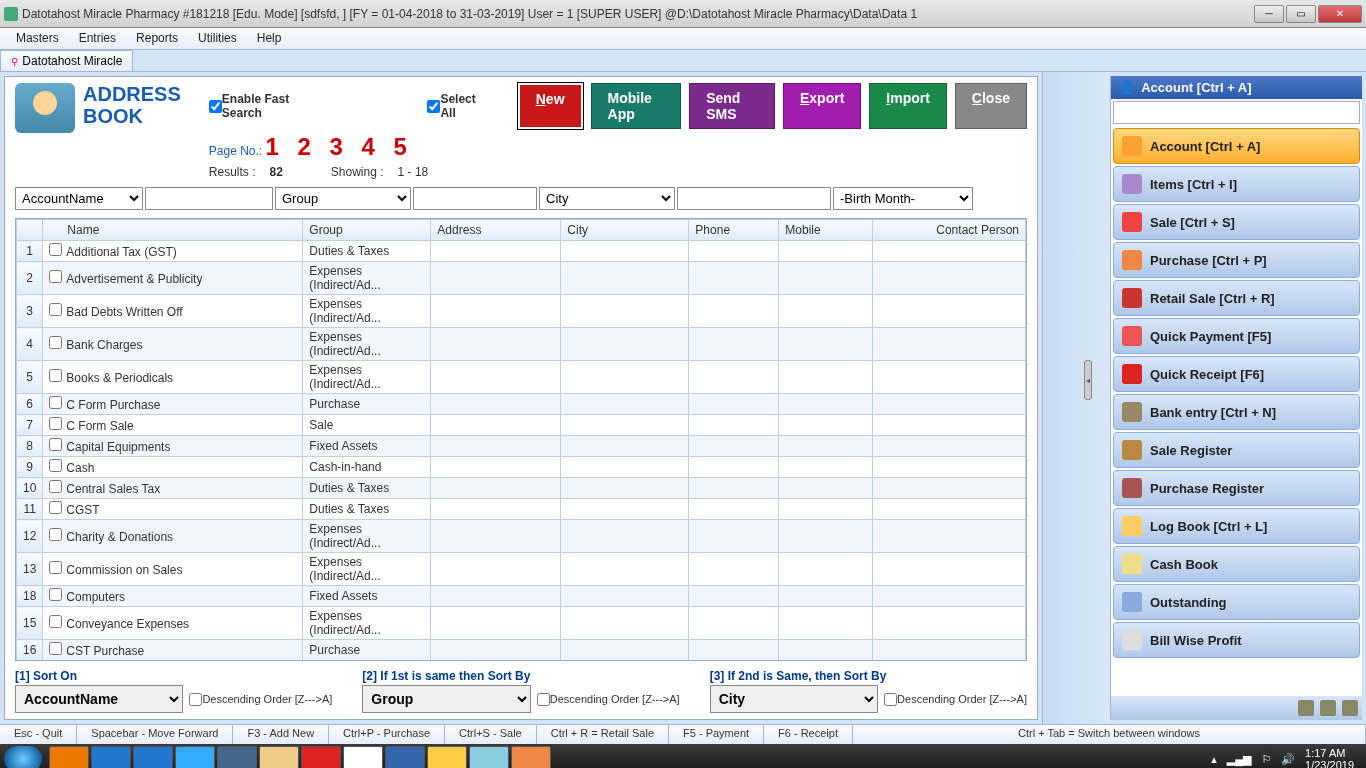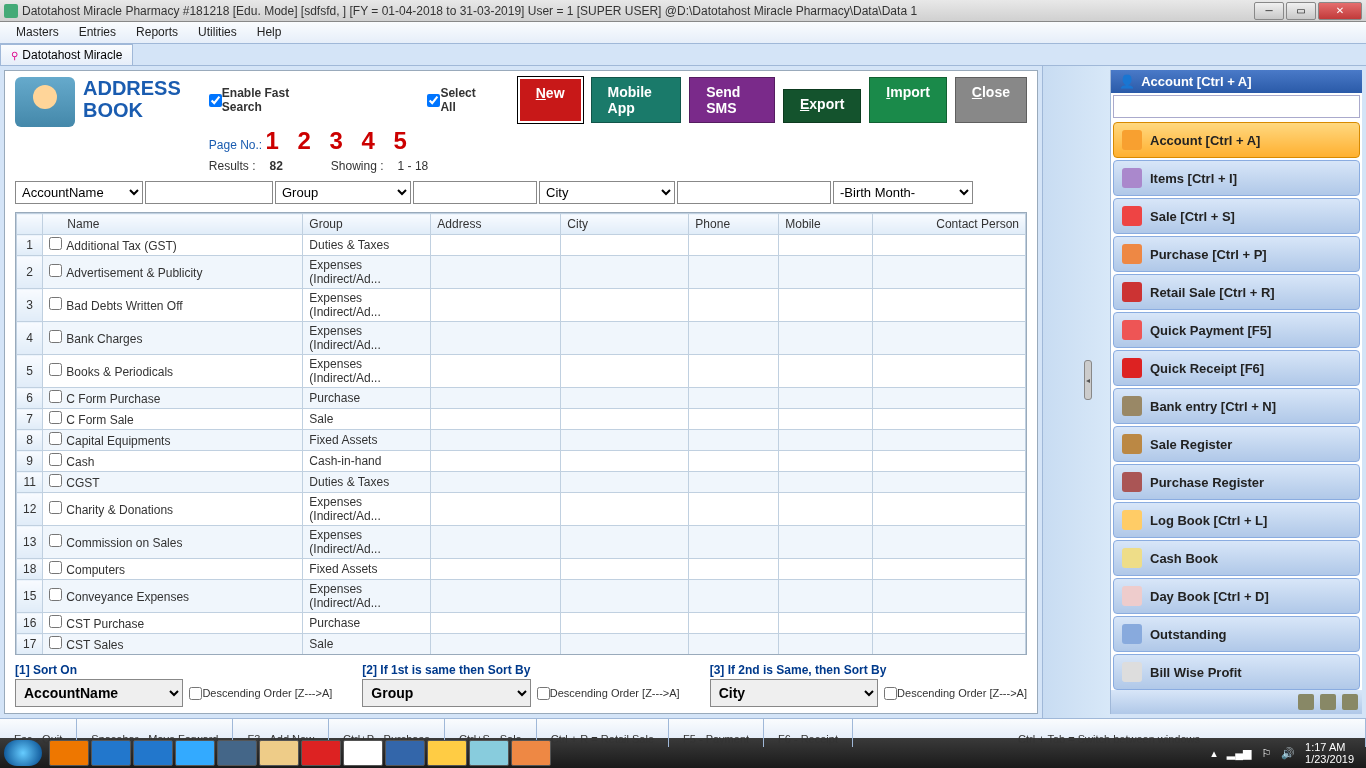--- a/index.html
+++ b/index.html
@@ -1,18 +1,18 @@
 <!DOCTYPE html>
 <html><head>
 <meta charset="utf-8">
 <style>
 * { margin: 0; padding: 0; box-sizing: border-box; font-family: "Segoe UI", Tahoma, sans-serif; }
 body { background: #d4e4f7; width: 1366px; height: 768px; overflow: hidden; font-size: 12px; }
 
-.titlebar { background: linear-gradient(#e8e8e8, #d0d0d0); height: 22px; display: flex; align-items: center; padding: 0 4px; border-bottom: 1px solid #888; }
+.titlebar { background: linear-gradient(#e8e8e8, #d0d0d0); height: 28px; display: flex; align-items: center; padding: 0 4px; border-bottom: 1px solid #888; }
 .titlebar .icon { width: 14px; height: 14px; background: #4a7; border-radius: 2px; margin-right: 4px; }
 .titlebar .title { flex: 1; font-size: 12px; color: #333; }
 .win-btns { display: flex; gap: 2px; }
 .win-btn { width: 30px; height: 18px; background: linear-gradient(#f0f0f0,#c8c8c8); border: 1px solid #888; border-radius: 2px; display: flex; align-items: center; justify-content: center; font-size: 10px; cursor: pointer; }
 .win-btn.close { background: linear-gradient(#e56e6e,#c13a3a); color: #fff; width: 44px; }
 
 .menubar { background: linear-gradient(#fafcfe,#e6eef9); height: 22px; display: flex; padding: 0 6px; border-bottom: 1px solid #a0b8d8; }
 .menubar .menu-item { padding: 3px 10px; font-size: 12px; color: #222; cursor: pointer; }
 
 .doc-tab-row { background: #d4e4f7; height: 22px; display: flex; border-bottom: 1px solid #a0b8d8; }
@@ -35,21 +35,21 @@
 .page-nos { color: #1a5cb0; font-size: 12px; }
 .page-nos .digits { color: #c00; font-size: 24px; font-weight: bold; margin-left: 0; letter-spacing: 6px; }
 .results-info { font-size: 12px; color: #333; }
 
 .btn-row { display: flex; gap: 8px; }
 .big-btn { padding: 6px 16px; color: #fff; font-weight: bold; font-size: 14px; border: 1px solid rgba(0,0,0,0.3); cursor: pointer; }
 .big-btn u { text-decoration: underline; }
 .btn-new { background: #c81818; border: 2px solid #fff; outline: 1px solid #000; }
 .btn-mobile { background: #1a7a6a; }
 .btn-sms { background: #7a2a8a; }
-.btn-export { background: #14532d; margin-top: 12px; }
+.btn-export { background: #a21caf; }
 .btn-import { background: #1a8a4a; }
 .btn-close { background: #888; }
 
 .filter-row { display: flex; padding: 4px 10px; gap: 2px; }
 .filter-sel { border: 1px solid #888; font-size: 13px; padding: 2px; background: #fff; }
 .filter-sel.wsel { width: 128px; }
 .filter-inp { border: 1px solid #888; flex: 1; padding: 2px; font-size: 13px; }
 
 .grid-wrap { flex: 1; margin: 4px 10px 4px 10px; border: 1px solid #9ab; overflow: auto; background: #fff; }
 .grid { width: 100%; border-collapse: collapse; font-size: 12px; }
@@ -70,21 +70,21 @@
 .right-search { padding: 2px; }
 .right-search input { width: 100%; border: 1px solid #aac; padding: 3px; }
 .right-items { flex: 1; overflow: auto; }
 .right-item { display: flex; align-items: center; gap: 8px; padding: 7px 8px; background: linear-gradient(#d8e6f8,#b0c8e8); border: 1px solid #8aace0; border-radius: 4px; margin: 2px 2px; font-size: 13px; font-weight: bold; color: #222; cursor: pointer; }
 .right-item.sel { background: linear-gradient(#ffd880,#ffb030); border-color: #d88a00; }
 .right-item .ic { width: 20px; height: 20px; border-radius: 3px; background: #f66; flex-shrink: 0; }
 .right-footer { padding: 4px; display: flex; justify-content: flex-end; gap: 6px; background: linear-gradient(#d8e6f8,#b0c8e8); }
 .right-footer .fic { width: 16px; height: 16px; background: #886; border-radius: 2px; }
 
 .fkey-bar { height: 20px; background: linear-gradient(#fafcfe,#e6eef9); display: flex; border-top: 1px solid #a0b8d8; font-size: 11px; }
-.fkey { border-right: 1px solid #a0b8d8; padding: 14px 14px; color: #333; }
+.fkey { border-right: 1px solid #a0b8d8; padding: 2px 14px; color: #333; }
 
 .taskbar { height: 30px; background: linear-gradient(#3a3a3a,#1a1a1a); display: flex; align-items: center; padding: 0 4px; color: #fff; font-size: 11px; }
 .start-orb { width: 38px; height: 26px; background: radial-gradient(circle,#6cf,#048); border-radius: 14px; margin-right: 6px; }
 .task-icon { width: 40px; height: 26px; margin: 0 1px; background: #333; border: 1px solid #555; border-radius: 2px; }
 .tray { margin-left: auto; display: flex; align-items: center; gap: 10px; padding-right: 8px; }
 .tray .clock { text-align: left; line-height: 1.1; }
 
 .splitter { position: absolute; left: 1084px; top: 360px; width: 8px; height: 40px; background: #ccc; border: 1px solid #888; border-radius: 3px; display: flex; align-items: center; justify-content: center; font-size: 8px; color: #555; }
 </style>
 </head>
@@ -269,20 +269,30 @@
               <td class="rownum">9</td>
   <td><input type="checkbox" style="margin-right: 4px;">Cash</td>
   <td>Cash-in-hand</td>
   <td></td>
               <td></td>
               <td></td>
               <td></td>
               <td></td>
             </tr>
             <tr>
+              <td class="rownum">10</td>
+  <td><input type="checkbox" style="margin-right: 4px;">Central Sales Tax</td>
+  <td>Duties &amp; Taxes</td>
+  <td></td>
+              <td></td>
+              <td></td>
+              <td></td>
+              <td></td>
+            </tr>
+            <tr>
               <td class="rownum">11</td>
   <td><input type="checkbox" style="margin-right: 4px;">CGST</td>
   <td>Duties &amp; Taxes</td>
   <td></td>
               <td></td>
               <td></td>
               <td></td>
               <td></td>
             </tr>
             <tr>
@@ -434,24 +444,20 @@
           <div class="ic" style="background:#a55"></div>
           <span>Purchase Register</span>
         </div>
         <div class="right-item">
           <div class="ic" style="background:#fc6"></div>
           <span>Log Book [Ctrl + L]</span>
         </div>
         <div class="right-item">
           <div class="ic" style="background:#ed8"></div>
           <span>Cash Book</span>
-        </div>
-        <div class="right-item">
-          <div class="ic" style="background:#ecc"></div>
-          <span>Day Book [Ctrl + D]</span>
         </div>
         <div class="right-item">
           <div class="ic" style="background:#8ad"></div>
           <span>Outstanding</span>
         </div>
         <div class="right-item">
           <div class="ic" style="background:#ddd"></div>
           <span>Bill Wise Profit</span>
         </div>
       </div>

